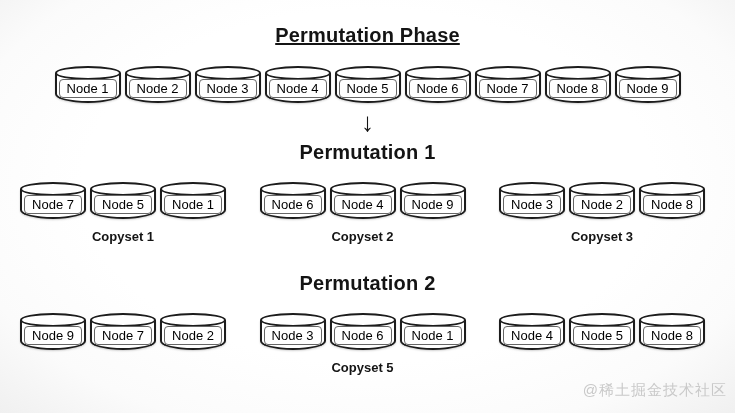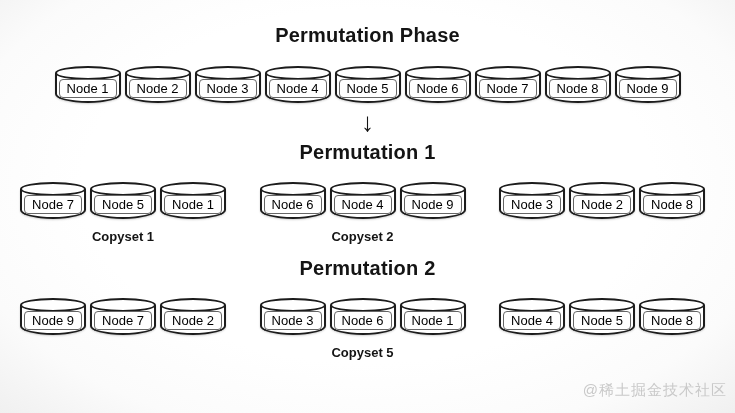--- a/index.html
+++ b/index.html
@@ -16,23 +16,23 @@
     overflow: hidden;
   }
 
   .big-title {
     text-align: center;
     font-size: 20px;
     font-weight: bold;
     color: #141414;
     letter-spacing: 0.2px;
   }
-  .title-phase  { padding-top: 24px; }
+  .title-phase  { padding-top: 24px; text-decoration: underline; }
   .title-perm1  { margin-top: 4px; }
-  .title-perm2  { margin-top: 13px; }
+  .title-perm2  { margin-top: 28px; }
 
   .node-row {
     display: flex;
     justify-content: center;
     gap: 4px;
     margin-top: 19px;
   }
 
   .arrow {
     text-align: center;
@@ -233,20 +233,21 @@
           <span class="cyl-top"></span>
           <span class="cyl-body"></span>
           <span class="cyl-label">Node 2</span>
         </div>
         <div class="cyl">
           <span class="cyl-top"></span>
           <span class="cyl-body"></span>
           <span class="cyl-label">Node 8</span>
         </div>
       </div>
+      <div class="copyset-label">Copyset 3</div>
     </div>
 
   </div>
 
   <div class="big-title title-perm2">Permutation 2</div>
 
   <div class="copyset-row">
 
     <div class="copyset-group">
       <div class="copyset-nodes">

